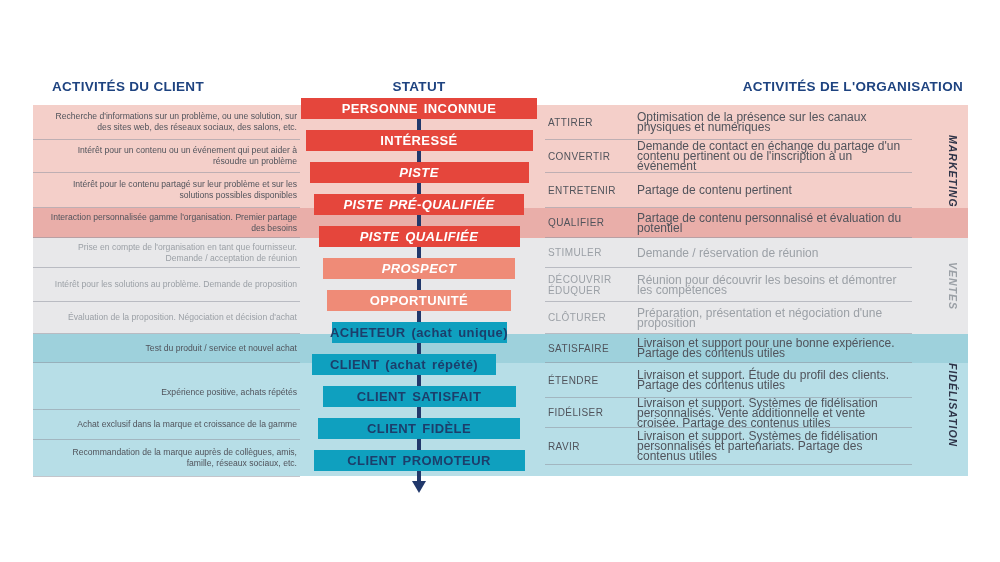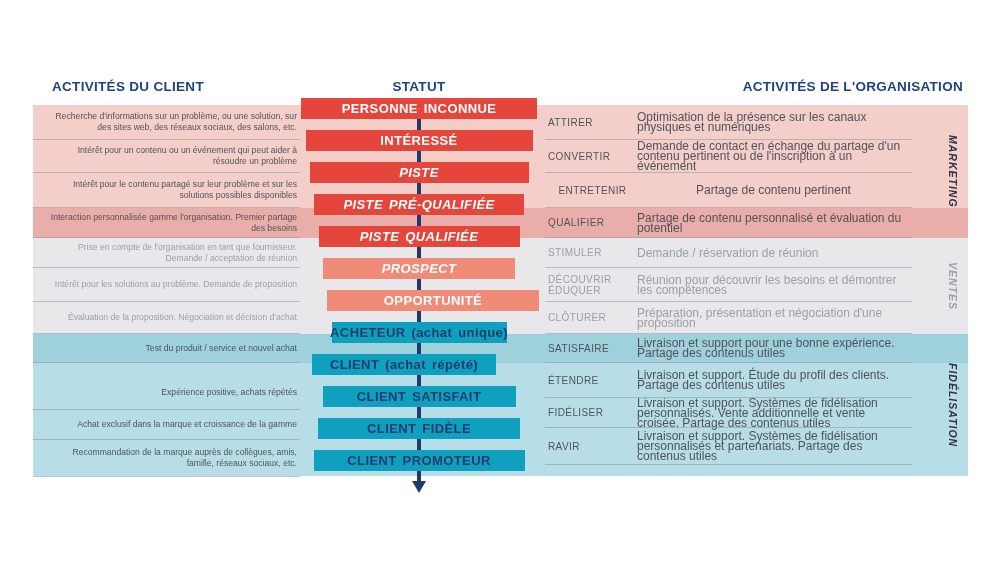--- a/index.html
+++ b/index.html
@@ -121,21 +121,21 @@
     </div>
   <div class="rows-col" id="right-col">
       <div class="row" style="height: 35px;">
         <div class="action-label">ATTIRER</div>
         <div class="org-text">Optimisation de la présence sur les canaux physiques et numériques</div>
       </div>
       <div class="row" style="height: 33px;">
         <div class="action-label">CONVERTIR</div>
         <div class="org-text">Demande de contact en échange du partage d'un contenu pertinent ou de l'inscription à un événement</div>
       </div>
-      <div class="row" style="height: 35px; text-align: center;">
+      <div class="row" style="height: 35px;">
         <div class="action-label">ENTRETENIR</div>
         <div class="org-text">Partage de contenu pertinent</div>
       </div>
       <div class="row" style="height: 30px;">
         <div class="action-label">QUALIFIER</div>
         <div class="org-text">Partage de contenu personnalisé et évaluation du potentiel</div>
       </div>
       <div class="row muted" style="height: 30px;">
         <div class="action-label">STIMULER</div>
         <div class="org-text">Demande / réservation de réunion</div>
@@ -169,21 +169,21 @@
 
   <div class="connector"></div>
   <div class="connector-arrow"></div>
   <div id="funnel">
       <div class="stage red" style="top: 98px; width: 236px; left: 301px;">PERSONNE INCONNUE</div>
       <div class="stage red" style="top: 130px; width: 227px; left: 305.5px;">INTÉRESSÉ</div>
       <div class="stage red italic" style="top: 162px; width: 219px; left: 309.5px;">PISTE</div>
       <div class="stage red italic" style="top: 194px; width: 210px; left: 314px;">PISTE PRÉ-QUALIFIÉE</div>
       <div class="stage red italic" style="top: 226px; width: 201px; left: 318.5px;">PISTE QUALIFIÉE</div>
       <div class="stage salmon italic" style="top: 258px; width: 192px; left: 323px;">PROSPECT</div>
-      <div class="stage salmon" style="top: 290px; width: 212px; left: 327px;">OPPORTUNITÉ</div>
+      <div class="stage salmon" style="top: 290px; width: 184px; left: 327px;">OPPORTUNITÉ</div>
       <div class="stage teal" style="top: 322px; width: 175px; left: 331.5px;">ACHETEUR (achat unique)</div>
       <div class="stage teal" style="top: 354px; width: 184px; left: 312px;">CLIENT (achat répété)</div>
       <div class="stage teal" style="top: 386px; width: 193px; left: 322.5px;">CLIENT SATISFAIT</div>
       <div class="stage teal" style="top: 418px; width: 202px; left: 318px;">CLIENT FIDÈLE</div>
       <div class="stage teal" style="top: 450px; width: 211px; left: 313.5px;">CLIENT PROMOTEUR</div>
     </div>
 
   <div class="side-label marketing">MARKETING</div>
   <div class="side-label ventes">VENTES</div>
   <div class="side-label fidelisation">FIDÉLISATION</div>

